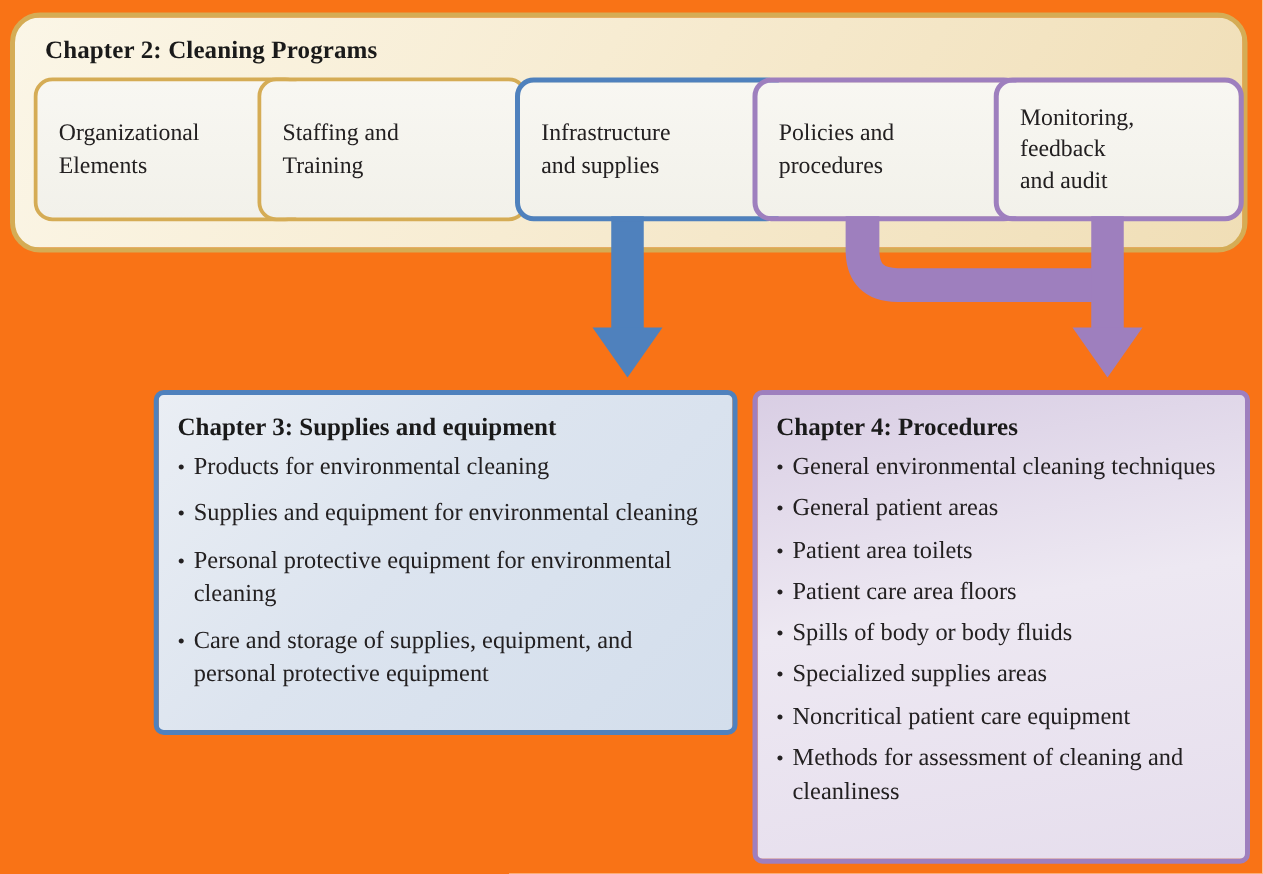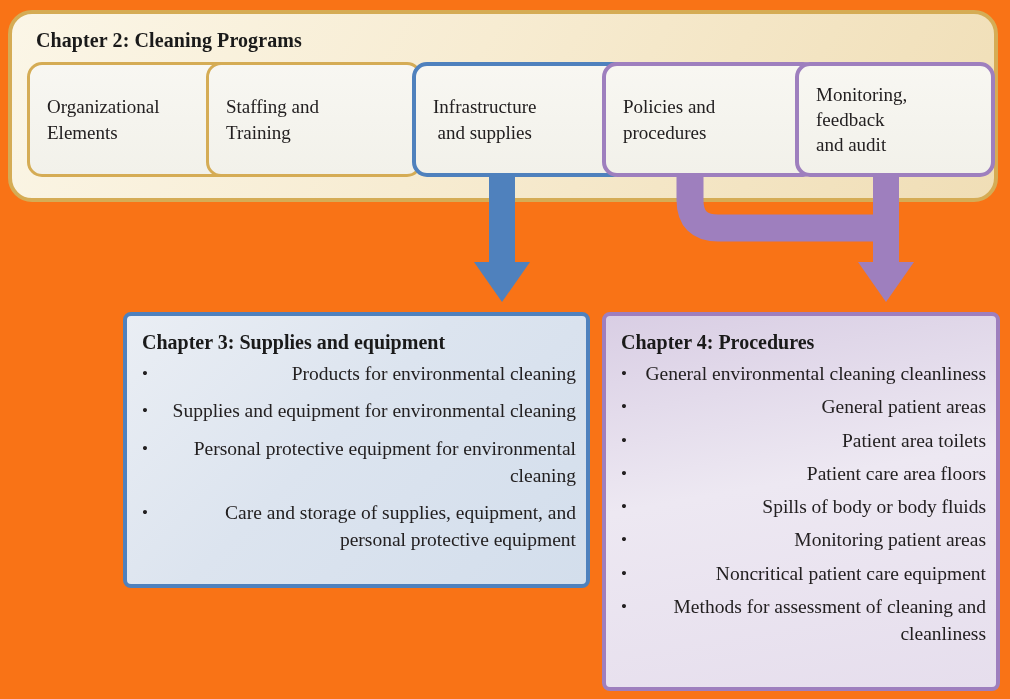--- a/index.html
+++ b/index.html
@@ -69,21 +69,21 @@
   }
   .ch4 {
     left:602px; width:398px; height:379px;
     border:4px solid #9E7FBE;
     background:linear-gradient(170deg,#D9CEE4 0%,#EDE8F2 45%,#E6DEED 100%);
   }
   .box-title {
     font-size:20px; font-weight:bold; color:#1A1A1A;
     margin:2px 0 6px 2px;
   }
-  .bullet-list { list-style:none; margin:0; padding:0;text-align:right; }
+  .bullet-list { list-style:none; margin:0; padding:0; }
   .bullet-list li {
     position:relative;
     padding-left:15px;
     font-size:19.5px; line-height:1.4;
   }
   .ch3 .bullet-list li { margin-bottom:10px; }
   .ch4 .bullet-list li { margin-bottom:6px; }
   .bullet-list li::before {
     content:"\2022";
     position:absolute; left:2px; top:0;
@@ -114,21 +114,21 @@
   </svg>
 
   <div class="sub-box accent-gold" style="left:27px;">
     <span class="label">Organizational
 Elements</span>
   </div>
   <div class="sub-box accent-gold" style="left:206px;">
     <span class="label">Staffing and
 Training</span>
   </div>
-  <div class="sub-box accent-blue" style="left:412px;text-align:center;">
+  <div class="sub-box accent-blue" style="left:412px;">
     <span class="label">Infrastructure
 and supplies</span>
   </div>
   <div class="sub-box accent-purple" style="left:602px;">
     <span class="label">Policies and
 procedures</span>
   </div>
   <div class="sub-box accent-purple" style="left:795px; width:200px;">
     <span class="label">Monitoring,
 feedback
@@ -141,24 +141,24 @@
       <li>Products for environmental cleaning</li>
       <li>Supplies and equipment for environmental cleaning</li>
       <li>Personal protective equipment for environmental cleaning</li>
       <li>Care and storage of supplies, equipment, and personal protective equipment</li>
     </ul>
   </div>
 
   <div class="chapter-box ch4">
     <div class="box-title">Chapter 4: Procedures</div>
     <ul class="bullet-list">
-      <li>General environmental cleaning cleanliness</li>
+      <li>General environmental cleaning techniques</li>
       <li>General patient areas</li>
       <li>Patient area toilets</li>
       <li>Patient care area floors</li>
       <li>Spills of body or body fluids</li>
-      <li>Monitoring patient areas</li>
+      <li>Specialized supplies areas</li>
       <li>Noncritical patient care equipment</li>
       <li>Methods for assessment of cleaning and cleanliness</li>
     </ul>
   </div>
 
 </div>
 
 </body></html>

